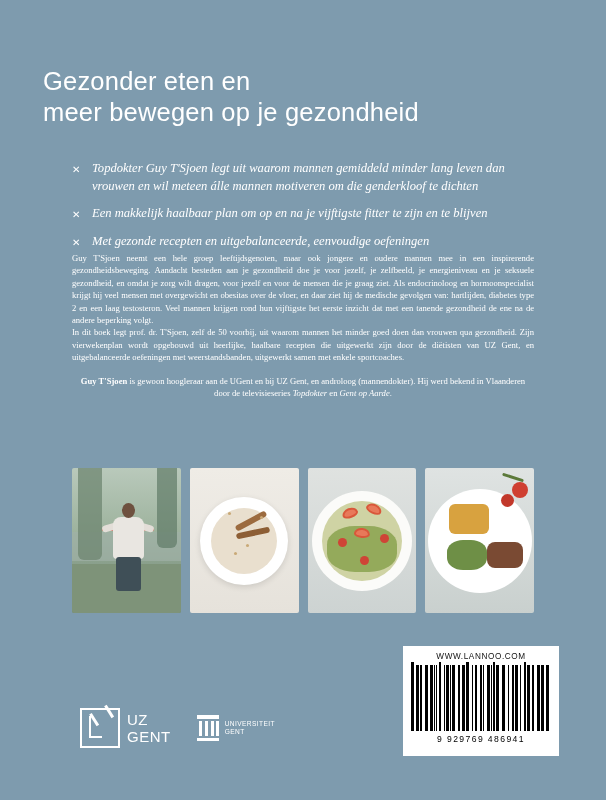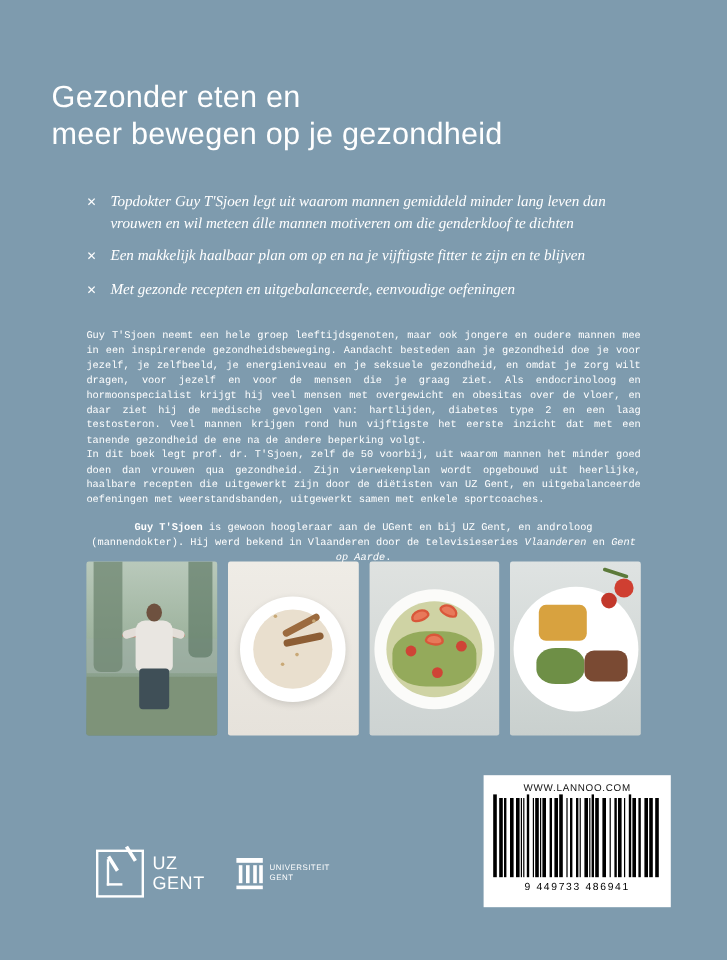--- a/index.html
+++ b/index.html
@@ -64,24 +64,24 @@
     font-size: 12.6px;
     line-height: 17.5px;
     color: #ffffff;
     flex: 1;
   }
 
   
   .body-copy {
     position: absolute;
     left: 72px;
-    top: 274px;
+    top: 252px;
     width: 462px;
     color: #ffffff;
-    font-family: Liberation Mono, monospace;
+    font-family: Liberation Serif, serif;
     font-size: 8.6px;
     line-height: 12.4px;
     text-align: justify;
   }
   .body-copy p { margin: 0; }
   .body-copy p + p { margin-top: 0px; }
   .bio {
     margin-top: 11px !important;
     text-align: center;
     font-size: 8.6px;
@@ -267,21 +267,21 @@
     <div class="bullet-row">
       <div class="bullet-mark">✕</div>
       <div class="bullet-text">Met gezonde recepten en uitgebalanceerde, eenvoudige oefeningen</div>
     </div>
   </div>
 
   <div class="body-copy">
     <p>Guy T'Sjoen neemt een hele groep leeftijdsgenoten, maar ook jongere en oudere mannen mee in een inspirerende gezondheidsbeweging. Aandacht besteden aan je gezondheid doe je voor jezelf, je zelfbeeld, je energieniveau en je seksuele gezondheid, en omdat je zorg wilt dragen, voor jezelf en voor de mensen die je graag ziet. Als endocrinoloog en hormoonspecialist krijgt hij veel mensen met overgewicht en obesitas over de vloer, en daar ziet hij de medische gevolgen van: hartlijden, diabetes type 2 en een laag testosteron. Veel mannen krijgen rond hun vijftigste het eerste inzicht dat met een tanende gezondheid de ene na de andere beperking volgt.</p>
     <p>In dit boek legt prof. dr. T'Sjoen, zelf de 50 voorbij, uit waarom mannen het minder goed doen dan vrouwen qua gezondheid. Zijn vierwekenplan wordt opgebouwd uit heerlijke, haalbare recepten die uitgewerkt zijn door de diëtisten van UZ Gent, en uitgebalanceerde oefeningen met weerstandsbanden, uitgewerkt samen met enkele sportcoaches.</p>
     <p class="bio">
-      <b>Guy T'Sjoen</b><span> is gewoon hoogleraar aan de UGent en bij UZ Gent, en androloog (mannendokter). Hij werd bekend in Vlaanderen door de televisieseries </span><i>Vlaanderen</i><span> en </span><i>Gent op Aarde</i><span>.</span>
+      <b>Guy T'Sjoen</b><span> is gewoon hoogleraar aan de UGent en bij UZ Gent, en androloog (mannendokter). Hij werd bekend in Vlaanderen door de televisieseries </span><i>Topdokter</i><span> en </span><i>Gent op Aarde</i><span>.</span>
     </p>
   </div>
 
   <div class="photos">
     <div class="photo ph1">
       <div class="p-water"></div>
         <div class="p-path"></div>
       <div class="p-tree1"></div>
         <div class="p-tree2"></div>
       <div class="p-band"></div>
@@ -388,21 +388,21 @@
         <span style="width: 2px; background: transparent;"></span>
         <span style="width: 2px; background: rgb(0, 0, 0);"></span>
         <span style="width: 3px; background: transparent;"></span>
         <span style="width: 3px; background: rgb(0, 0, 0);"></span>
         <span style="width: 1px; background: transparent;"></span>
         <span style="width: 3px; background: rgb(0, 0, 0);"></span>
         <span style="width: 2px; background: transparent;"></span>
         <span style="width: 3px; background: rgb(0, 0, 0);"></span>
         <span style="width: 2px; background: transparent;"></span>
       </div>
-    <div class="barcode-num">9 449733 486941</div>
+    <div class="barcode-num">9 929769 486941</div>
   </div>
 
   <div class="logos">
     <div class="uz-logo">
       <div class="uz-mark"></div>
       <div class="uz-text">
         <div>UZ</div>
         <div>GENT</div>
       </div>
     </div>

